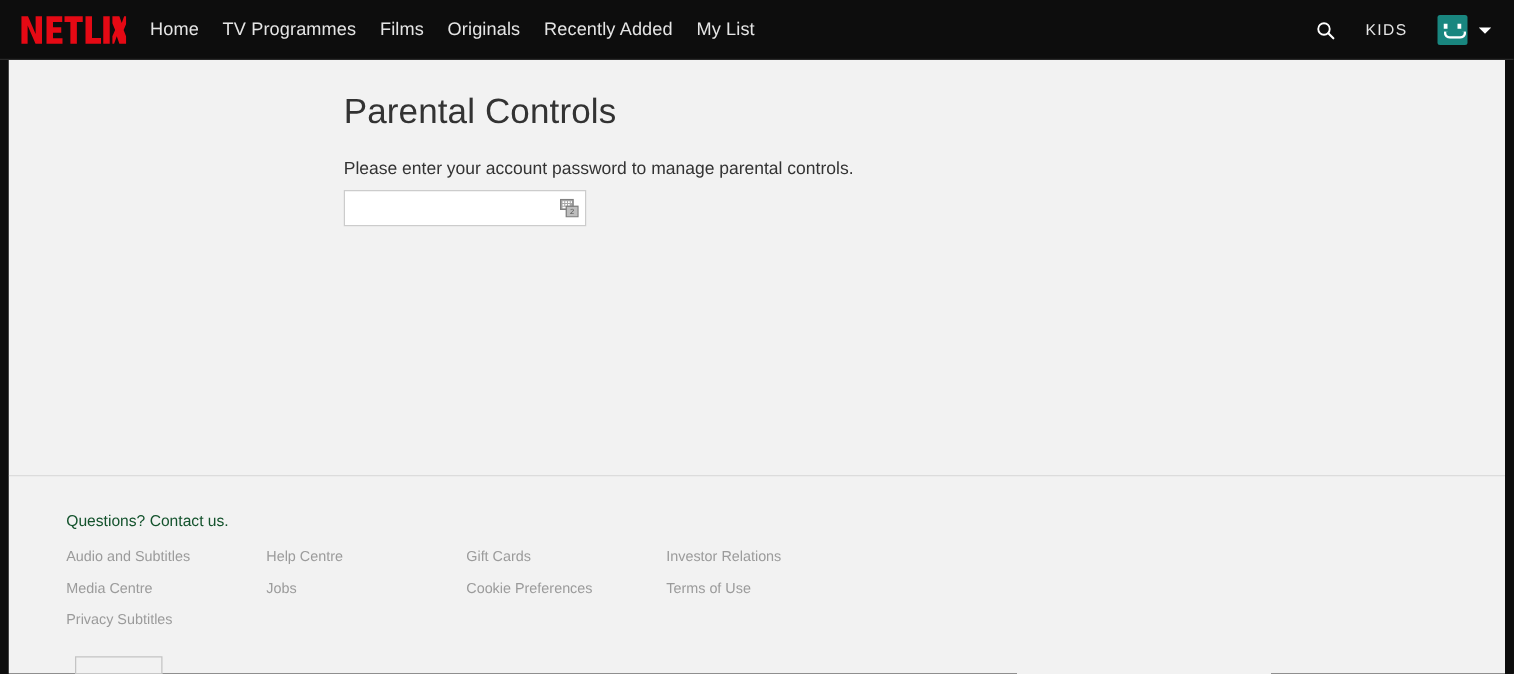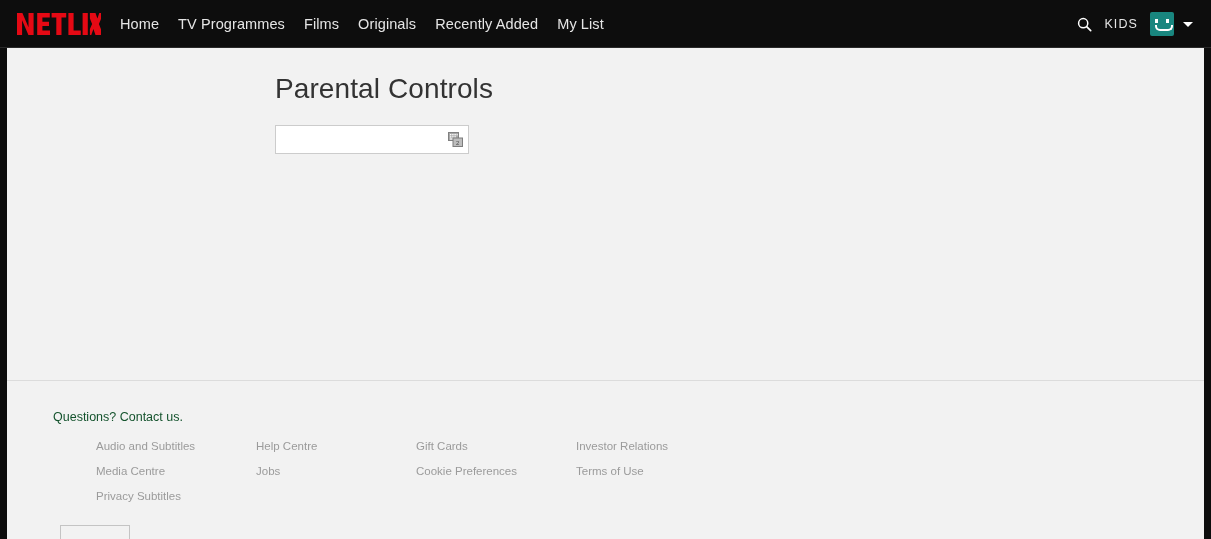--- a/index.html
+++ b/index.html
@@ -62,21 +62,21 @@
     white-space: nowrap;
     cursor: pointer;
   }
   .nav-right {
     position: absolute;
     right: 18px;
     top: 0;
     height: 48px;
     display: flex;
     align-items: center;
-    gap: 12px;
+    gap: 24px;
   }
   .search-icon svg { display: block; }
   .kids-label {
     color: #e5e5e5;
     font-size: 12.5px;
     letter-spacing: 1.1px;
     font-weight: 400;
     white-space: nowrap;
   }
   .avatar-wrap {
@@ -226,21 +226,20 @@
     color: #14532d;
     cursor: pointer;
     white-space: nowrap;
   }
   .footer-cols {
     position: absolute;
     left: 46px;
     top: 57px;
     width: 1000px;
     display: flex;
-    margin-left: 43px;
   }
   .footer-col {
     width: 160px;
     display: flex;
     flex-direction: column;
   }
   .footer-link {
     font-size: 11.5px;
     color: #9b9b9b;
     margin-bottom: 9px;
@@ -304,20 +303,21 @@
         </span>
         <span class="caret"></span>
       </span>
     </div>
   </div>
 
   <div class="page">
 
     <div class="content">
       <h1 class="page-title">Parental Controls</h1>
+      <p class="page-subtitle">Please enter your account password to manage parental controls.</p>
 
       <div class="pw-field">
         <input class="pw-input" type="password" placeholder="" style="">
         <span class="autofill-icon">
           <svg width="15" height="15" viewBox="0 0 15 15" xmlns="http://www.w3.org/2000/svg">
             <rect x="0.5" y="0.5" width="10" height="8" fill="#a8a8a8" stroke="#808080" stroke-width="1"></rect>
             <g fill="#ffffff">
               <rect x="2" y="2" width="1.4" height="1.4"></rect>
               <rect x="4.2" y="2" width="1.4" height="1.4"></rect>
               <rect x="6.4" y="2" width="1.4" height="1.4"></rect>

